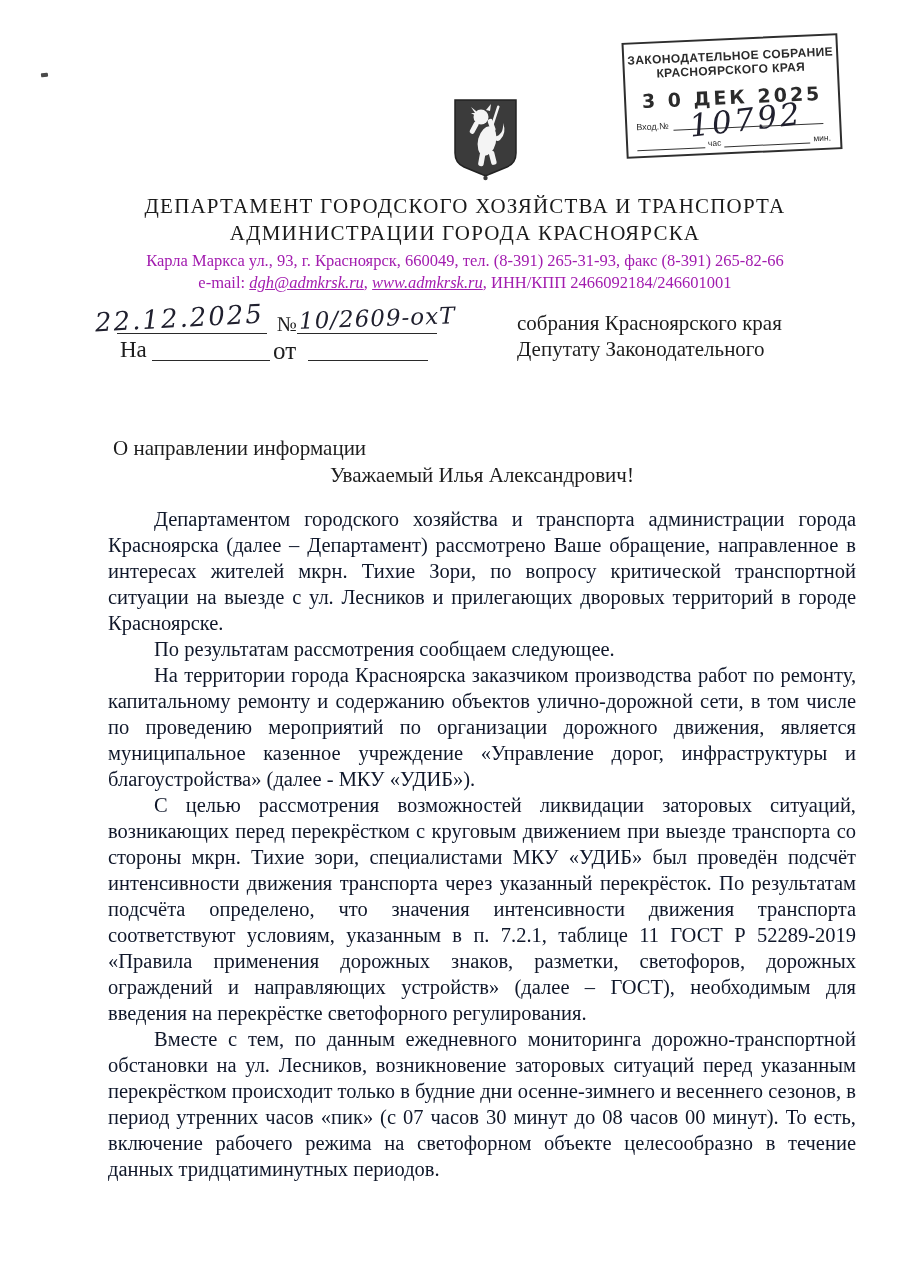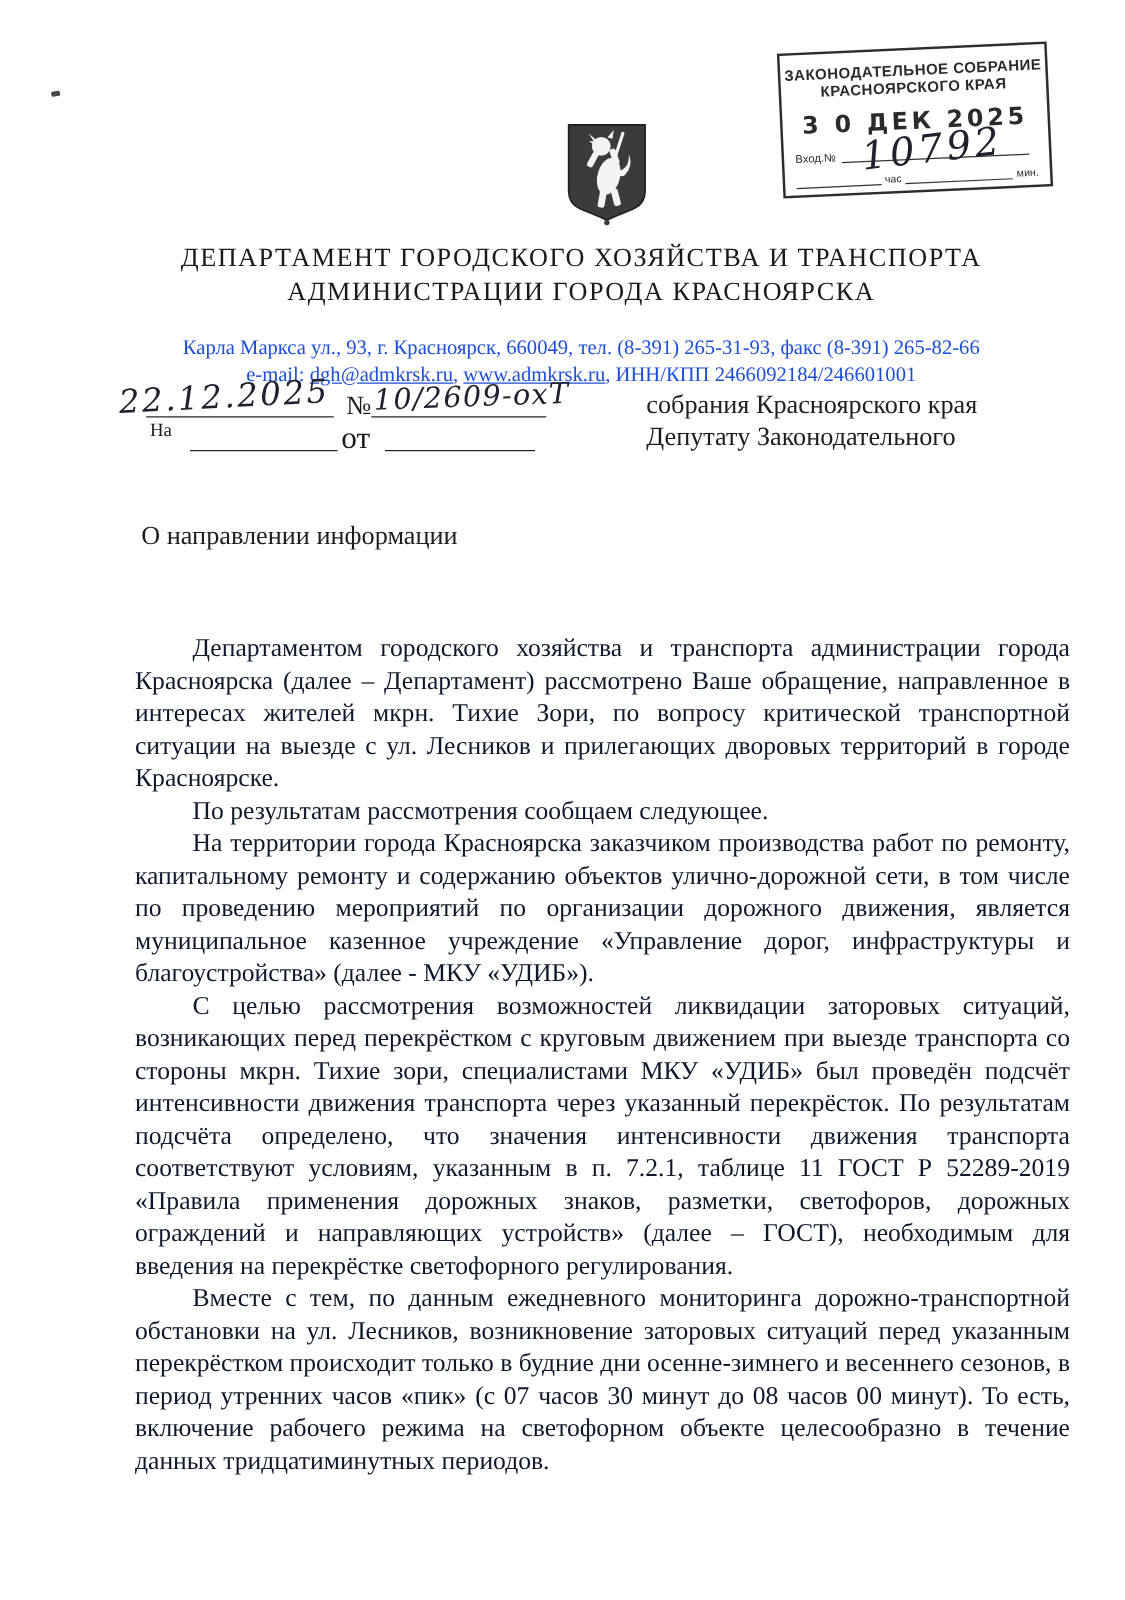--- a/index.html
+++ b/index.html
@@ -31,38 +31,38 @@
     color:#222;transform:rotate(-4deg);
   }
   .stamp-time{position:absolute;left:9px;right:9px;bottom:5px;display:flex;align-items:flex-end;font-size:8.5px;}
   .stamp-time .ln{border-bottom:1.2px solid #333;height:9px;}
   .ln-a{flex:1.1;margin-right:3px;}
   .ln-b{flex:1.4;margin:0 3px;}
 
   
   .letterhead{position:absolute;left:60px;right:30px;top:193px;text-align:center;}
   .lh-title{font-size:21px;line-height:27px;letter-spacing:1.2px;color:#1a1a1a;}
-  .lh-addr{font-size:16.5px;line-height:22px;margin-top:20px;color:#1d4ed8;}
-  .lh-link{text-decoration:underline;}
+  .lh-addr{font-size:16.5px;line-height:22px;margin-top:3px;color:#a21caf;}
+  .lh-link{text-decoration:underline;font-style:italic;}
 
   
   .rule{position:absolute;border-bottom:1.6px solid #2a2a2a;}
   .hand{font-family:"DejaVu Serif", serif;font-style:italic;color:#20202e;}
   .ref-date{position:absolute;left:95px;top:303px;font-size:26px;letter-spacing:2px;transform:rotate(-3deg);}
   .ref-no-sign{position:absolute;left:277px;top:312px;font-size:21px;}
   .ref-number{position:absolute;left:299px;top:305px;font-size:23px;letter-spacing:1px;transform:rotate(-2deg);white-space:nowrap;}
-  .ref-na{position:absolute;left:120px;top:337px;font-size:15px;}
+  .ref-na{position:absolute;left:120px;top:337px;font-size:23px;}
   .ref-ot{position:absolute;left:273px;top:337px;font-size:25px;}
 
   
   .recipient{position:absolute;left:517px;top:310px;font-size:21px;line-height:26px;}
   .recipient-name{margin-top:11px;}
 
   
-  .subject{position:absolute;left:113px;top:416px;font-size:21px;}
+  .subject{position:absolute;left:113px;top:436px;font-size:21px;}
   .salutation{position:absolute;left:108px;width:748px;top:463px;text-align:center;font-size:21px;}
   .body-text{position:absolute;left:108px;top:506px;width:748px;}
   .body-text p{
     margin:0;font-size:20.5px;line-height:26px;text-align:justify;text-indent:46px;
     color:#0f172a;
   }
 </style>
 </head>
 <body>
 
@@ -128,20 +128,21 @@
   <div class="ref-ot">от</div>
   <div class="rule" style="left:308px;top:360px;width:120px;"></div>
 
   <div class="recipient">
     <div>собрания Красноярского края</div>
     <div>Депутату Законодательного</div>
   </div>
 
   <div class="subject">О направлении информации</div>
 
+  <div class="salutation">Уважаемый Илья Александрович!</div>
 
   <div class="body-text">
     <p>Департаментом городского хозяйства и транспорта администрации города Красноярска (далее – Департамент) рассмотрено Ваше обращение, направленное в интересах жителей мкрн. Тихие Зори, по вопросу критической транспортной ситуации на выезде с ул. Лесников и прилегающих дворовых территорий в городе Красноярске.</p>
     <p>По результатам рассмотрения сообщаем следующее.</p>
     <p>На территории города Красноярска заказчиком производства работ по ремонту, капитальному ремонту и содержанию объектов улично-дорожной сети, в том числе по проведению мероприятий по организации дорожного движения, является муниципальное казенное учреждение «Управление дорог, инфраструктуры и благоустройства» (далее - МКУ «УДИБ»).</p>
     <p>С целью рассмотрения возможностей ликвидации заторовых ситуаций, возникающих перед перекрёстком с круговым движением при выезде транспорта со стороны мкрн. Тихие зори, специалистами МКУ «УДИБ» был проведён подсчёт интенсивности движения транспорта через указанный перекрёсток. По результатам подсчёта определено, что значения интенсивности движения транспорта соответствуют условиям, указанным в п. 7.2.1, таблице 11 ГОСТ Р 52289-2019 «Правила применения дорожных знаков, разметки, светофоров, дорожных ограждений и направляющих устройств» (далее – ГОСТ), необходимым для введения на перекрёстке светофорного регулирования.</p>
     <p>Вместе с тем, по данным ежедневного мониторинга дорожно-транспортной обстановки на ул. Лесников, возникновение заторовых ситуаций перед указанным перекрёстком происходит только в будние дни осенне-зимнего и весеннего сезонов, в период утренних часов «пик» (с 07 часов 30 минут до 08 часов 00 минут). То есть, включение рабочего режима на светофорном объекте целесообразно в течение данных тридцатиминутных периодов.</p>
   </div>
 
 </div>

